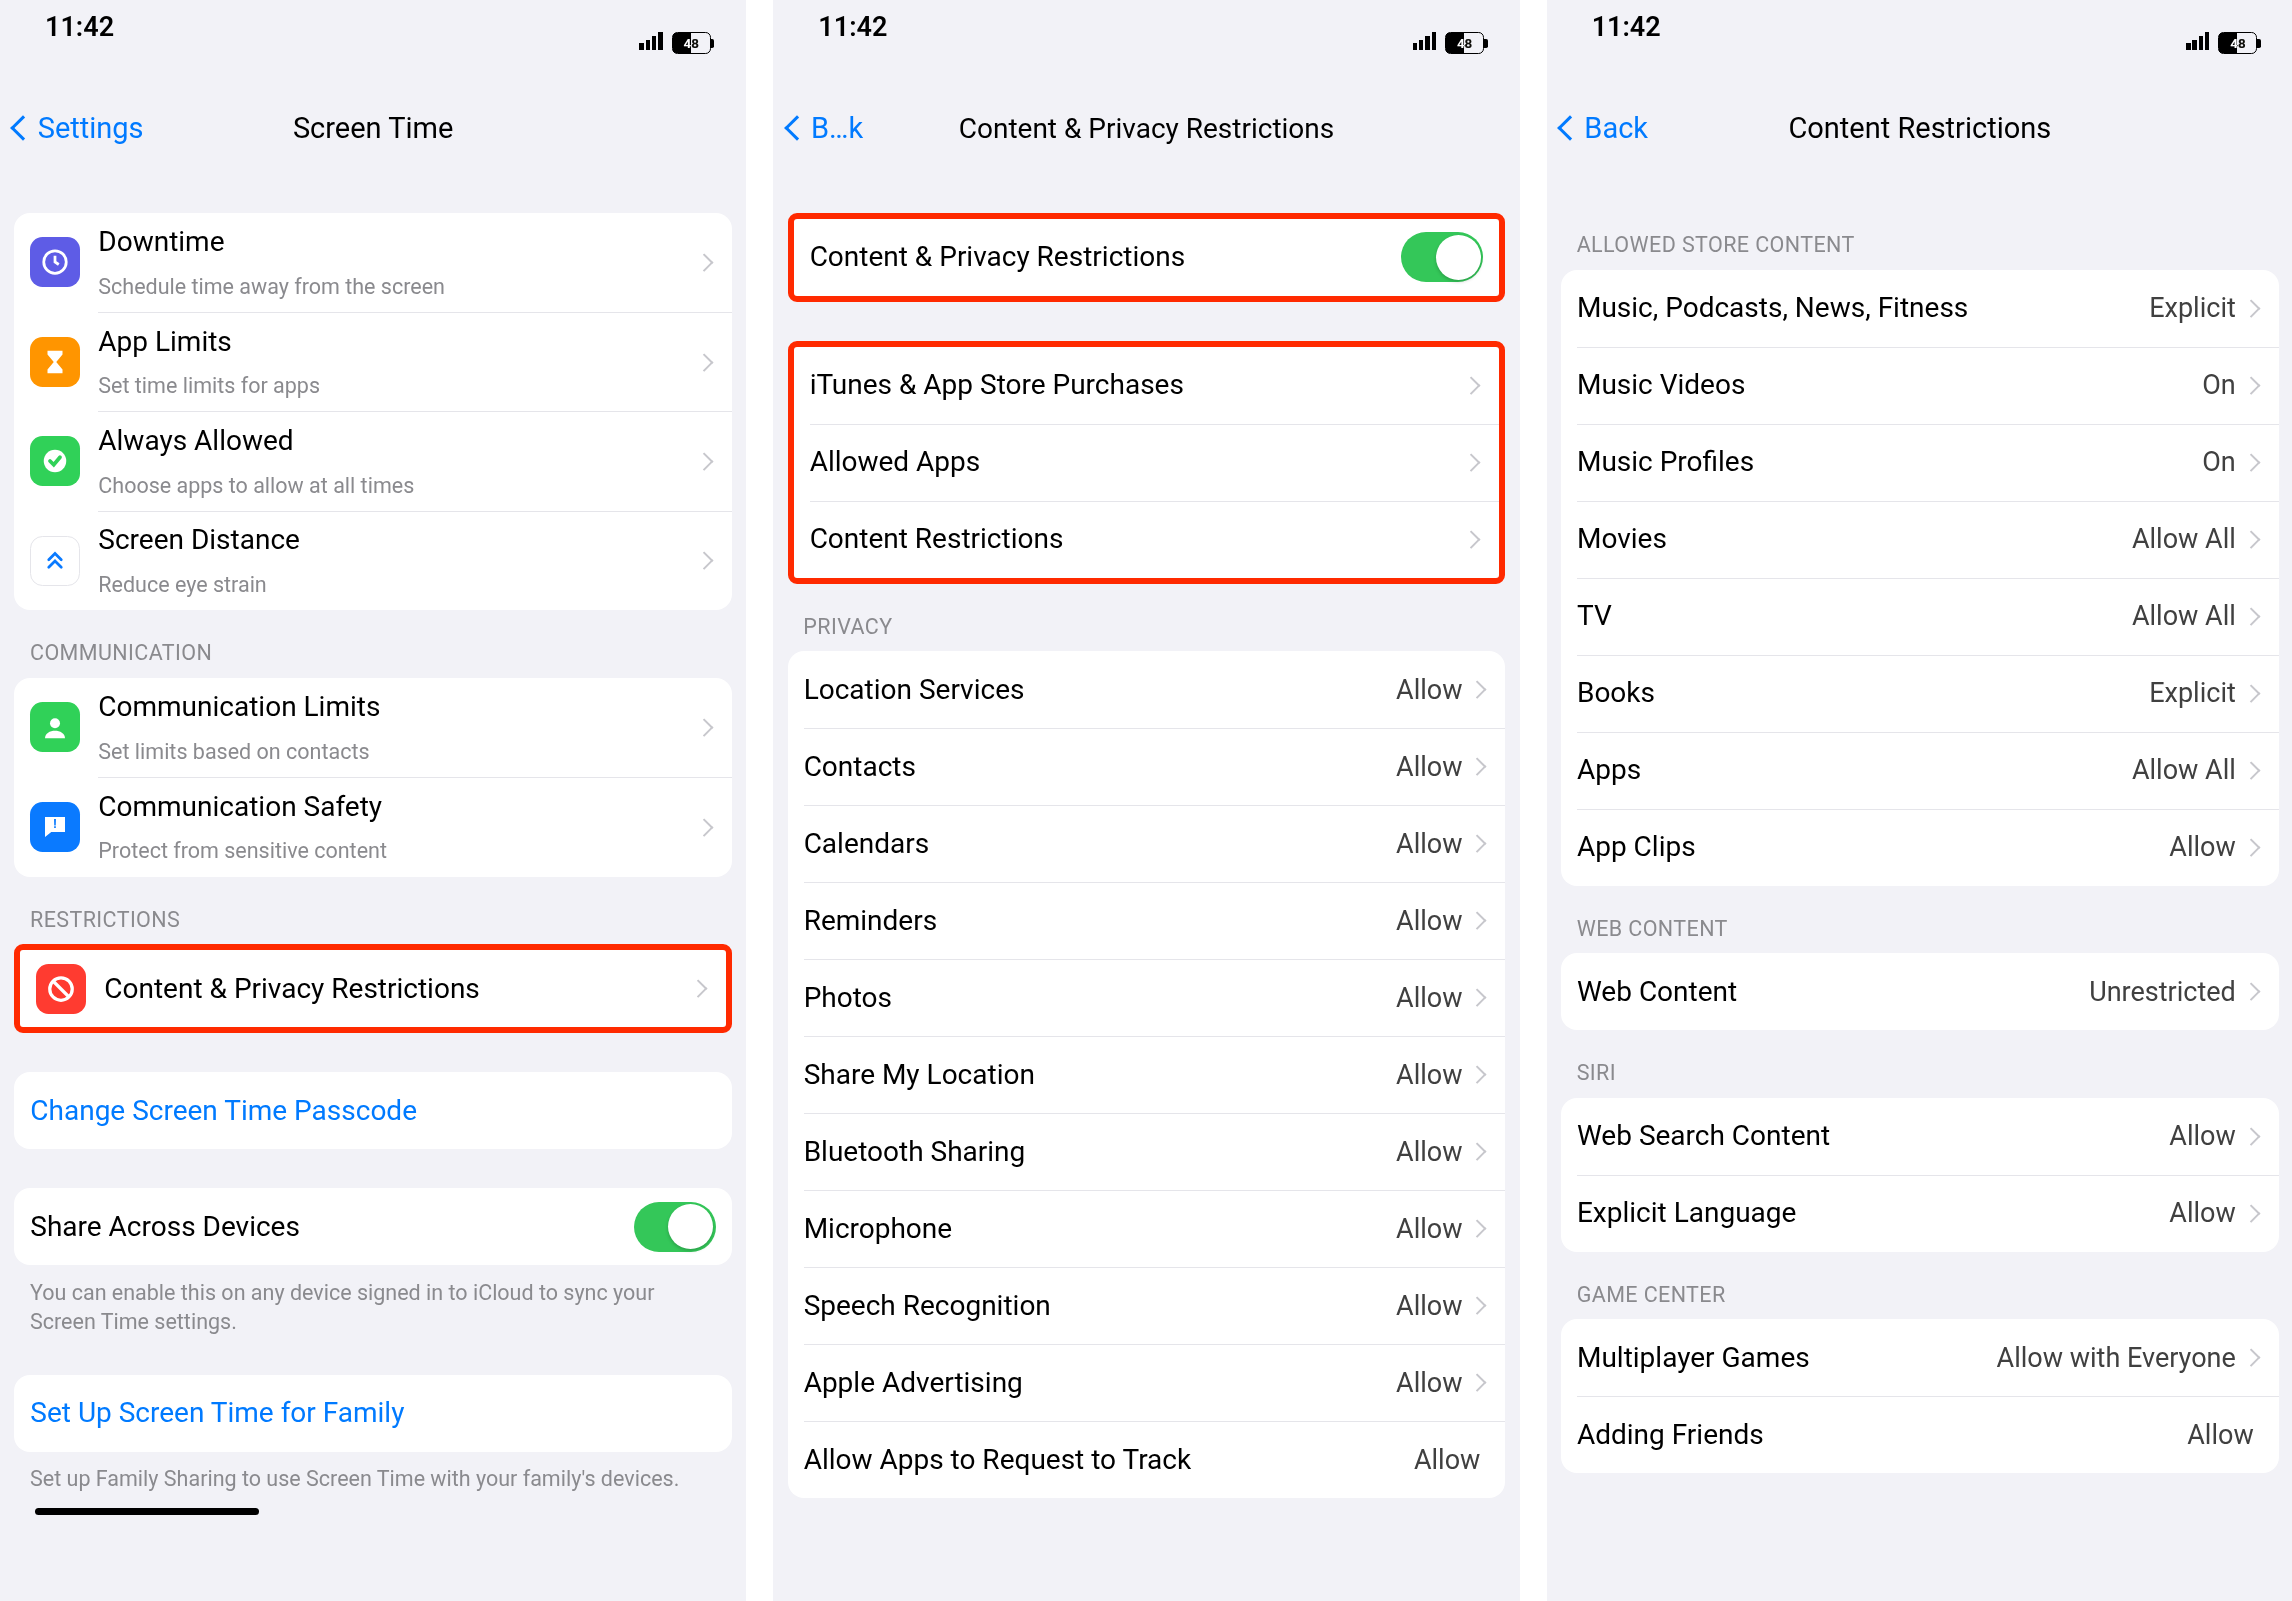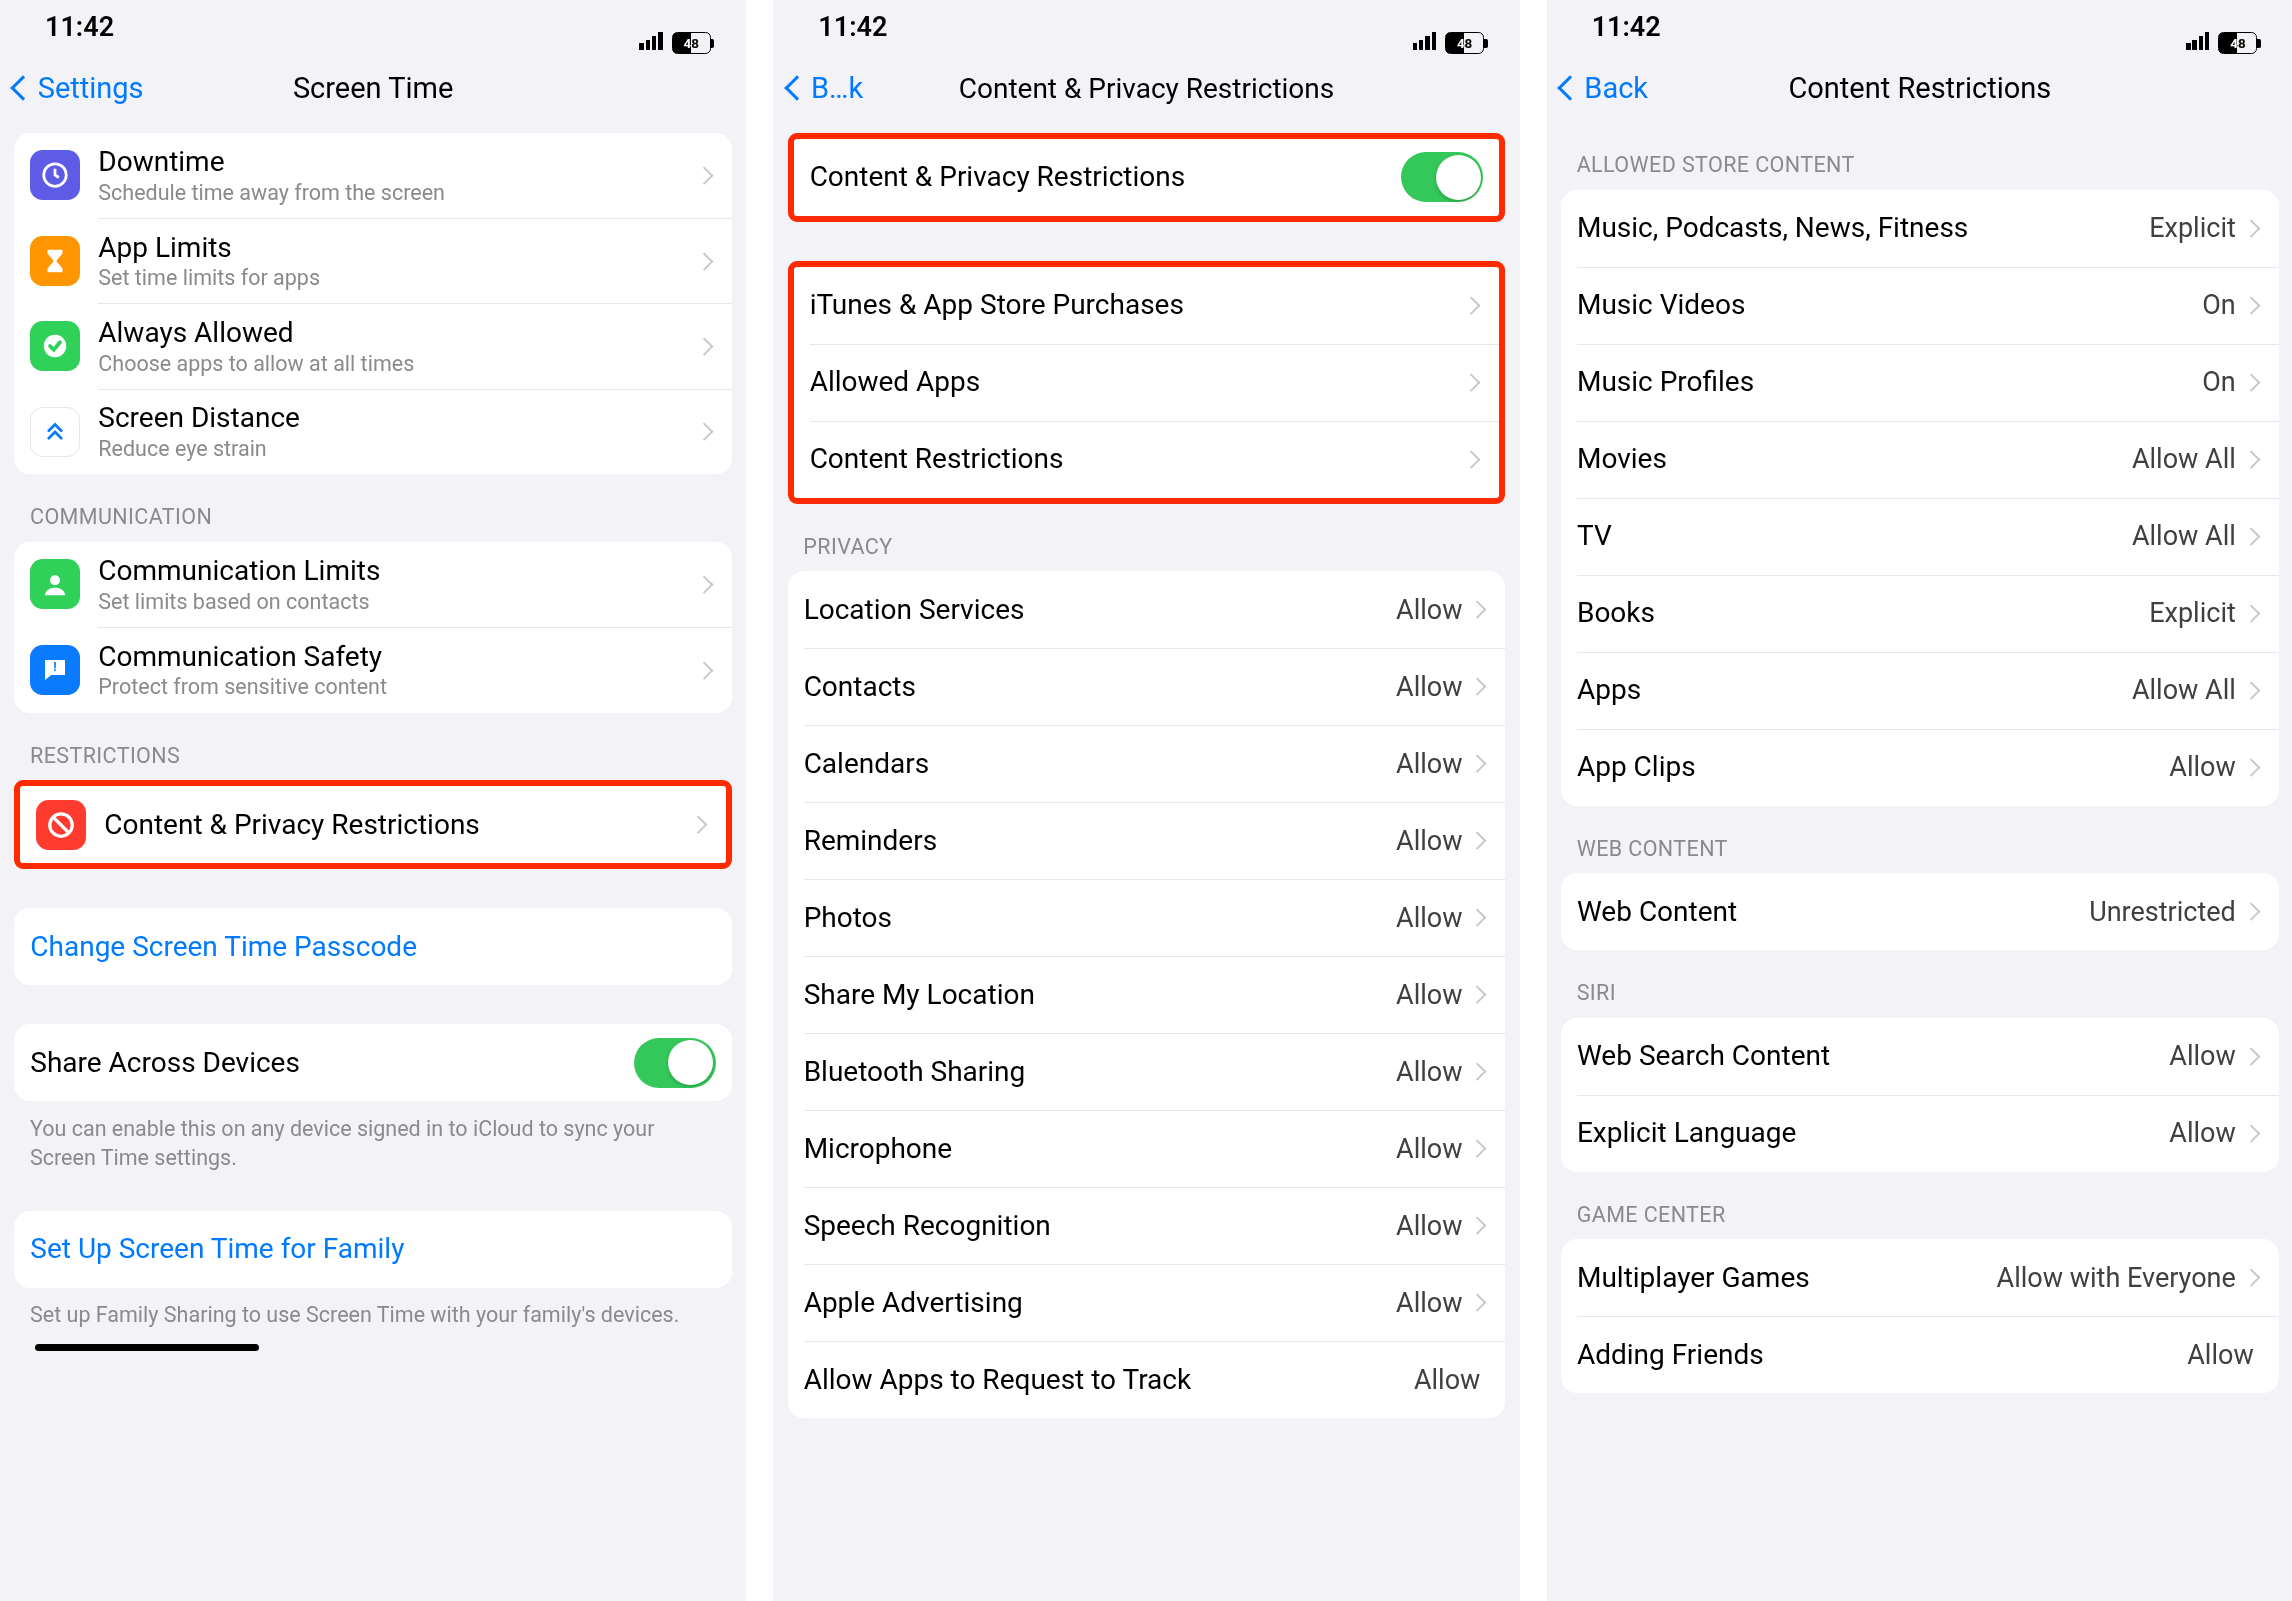--- a/index.html
+++ b/index.html
@@ -13,20 +13,21 @@
     padding: 0;
   }
   .phone {
     flex: 1;
     background: #f2f2f7;
     border-radius: 0;
     overflow: hidden;
     display: flex;
     flex-direction: column;
     position: relative;
+    gap: 40px;
   }
   .status-bar {
     height: 54px;
     display: flex;
     justify-content: space-between;
     align-items: center;
     padding: 0 32px 0 45px;
     font-size: 27px;
     font-weight: 600;
     color: #000;
@@ -85,21 +86,21 @@
   .row + .row::before {
     content:""; position:absolute; top:0; left:16px; right:0; height:0.9px; background:#e5e5ea;
   }
   .row.with-icon + .row.with-icon::before { left:84px; }
   .row-icon {
     width:50px; height:50px; border-radius:12.5px; margin-right:18px;
     display:flex; align-items:center; justify-content:center; flex-shrink:0;
   }
   .row-main { flex:1; min-width:0; }
   .row-title { font-size:28px; color:#000; line-height:1.2; }
-  .row-sub { font-size:21.5px; color:#8a8a8e; line-height:1.2; margin-top:1px; }
+  .row-sub { font-size:21.5px; color:#8a8a8e; line-height:1.2; margin-top:15px; }
   .row-value { font-size:27px; color:#404040; margin-right:9px; white-space:nowrap; }
   .chevron-right {
     width:12.5px; height:12.5px; border-right:2.7px solid #c7c7cc; border-top:2.7px solid #c7c7cc;
     transform:rotate(45deg); flex-shrink:0; margin-right:5.4px;
   }
   .toggle {
     width:82px; height:50px; border-radius:25px; background:#34c759; position:relative; flex-shrink:0;
   }
   .toggle::after {
     content:""; position:absolute; width:45px; height:45px; border-radius:50%; background:#fff;

